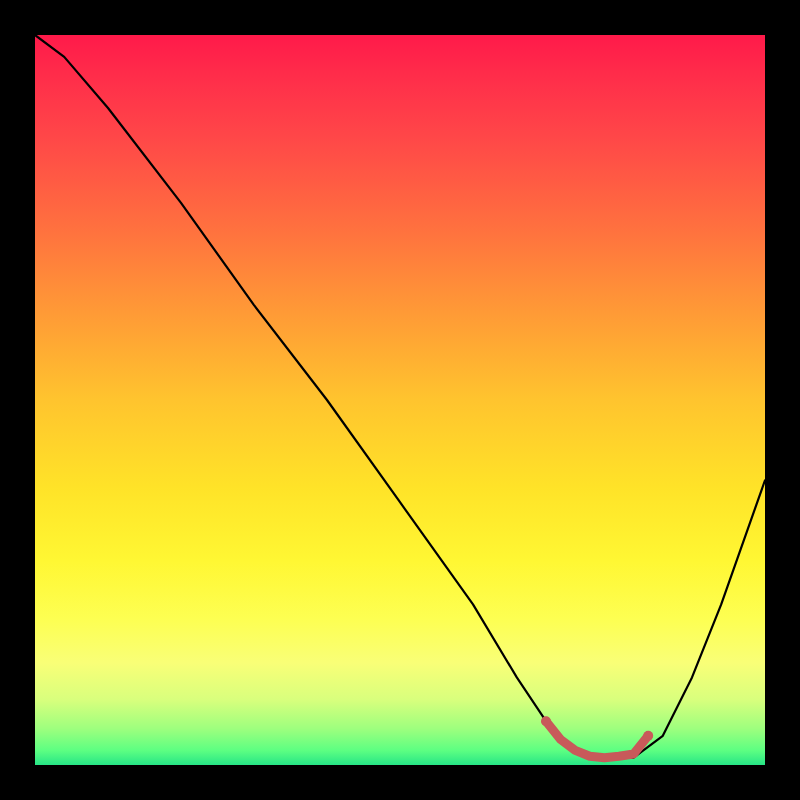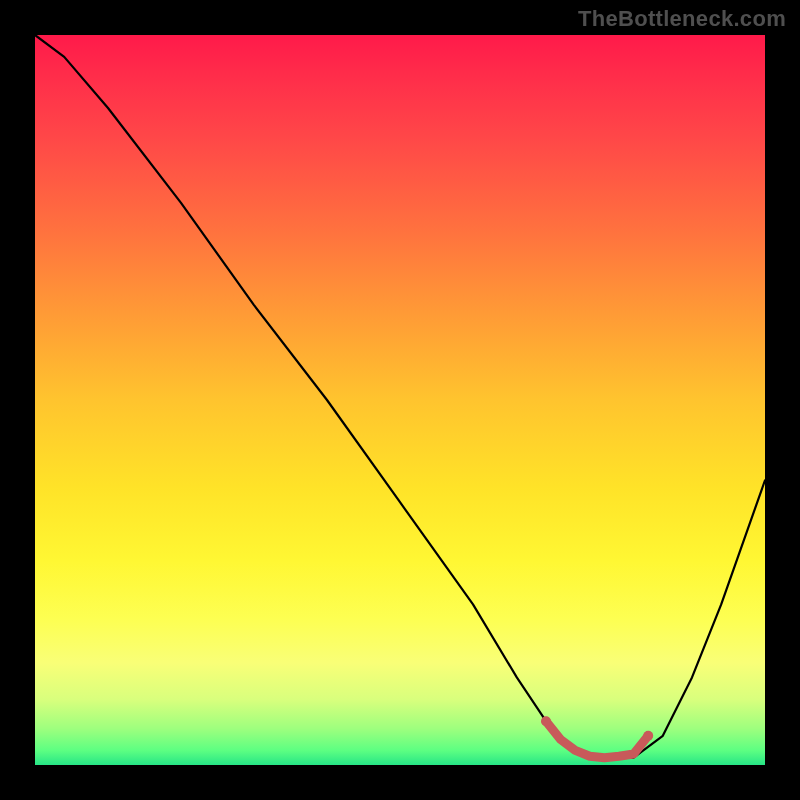--- a/index.html
+++ b/index.html
@@ -66,21 +66,20 @@
     width: 730px;
     height: 730px;
     z-index: 5;
   }
 </style>
 </head>
 <body>
 
 <div class="frame">
 
-  <div class="watermark">TheBottleneck.com</div>
 
   <div class="plot-area">
     <div class="gradient"></div>
 
     <svg class="curve" viewBox="0 0 730 730" preserveAspectRatio="none">
       <path id="main-curve" fill="none" stroke="#000" stroke-width="2.2" stroke-linecap="round" stroke-linejoin="round" d="M0.0 0.0 L29.2 21.9 L73.0 73.0 L146.0 167.9 L219.0 270.1 L292.0 365.0 L365.0 467.2 L438.0 569.4 L481.8 642.4 L511.0 686.2 L540.2 715.4 L569.4 722.7 L598.6 722.7 L627.8 700.8 L657.0 642.4 L686.2 569.4 L730.0 445.3"></path>
       <path id="opt-curve" fill="none" stroke="#c85a5a" stroke-width="9" stroke-linecap="round" stroke-linejoin="round" d="M511.0 686.2 L525.6 704.5 L540.2 715.4 L554.8 721.2 L569.4 722.7 L584.0 721.2 L598.6 719.0 L613.2 700.8"></path>
       <circle id="opt-dot-left" r="5" fill="#c85a5a" cx="511.0" cy="686.2"></circle>
       <circle id="opt-dot-right" r="5" fill="#c85a5a" cx="613.2" cy="700.8"></circle>
     </svg>

